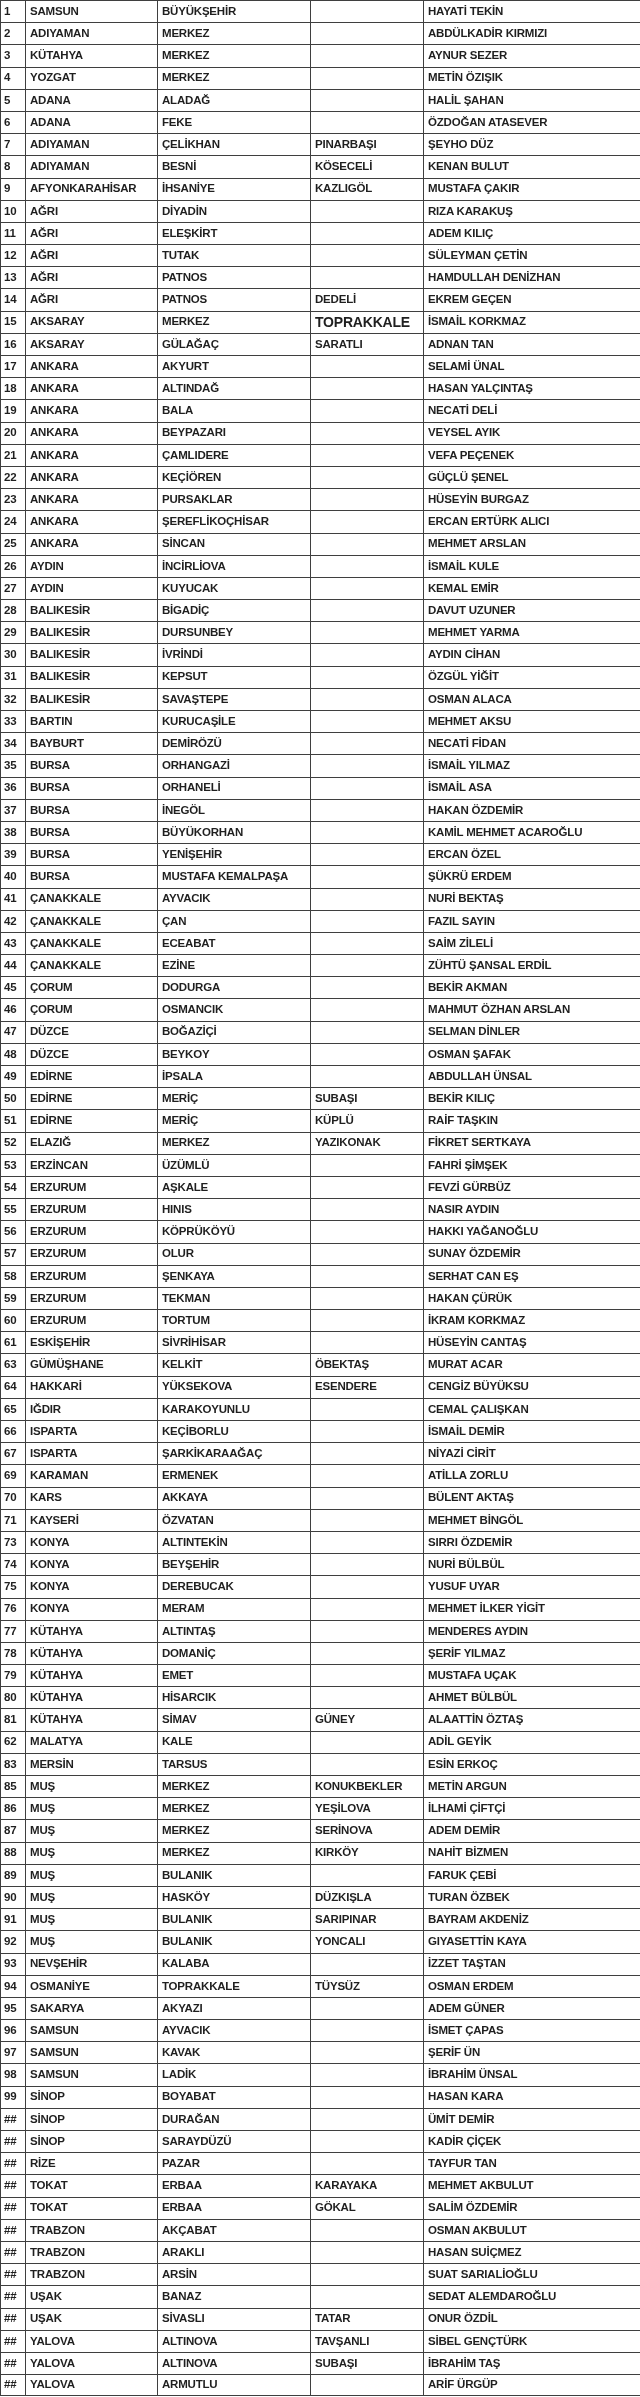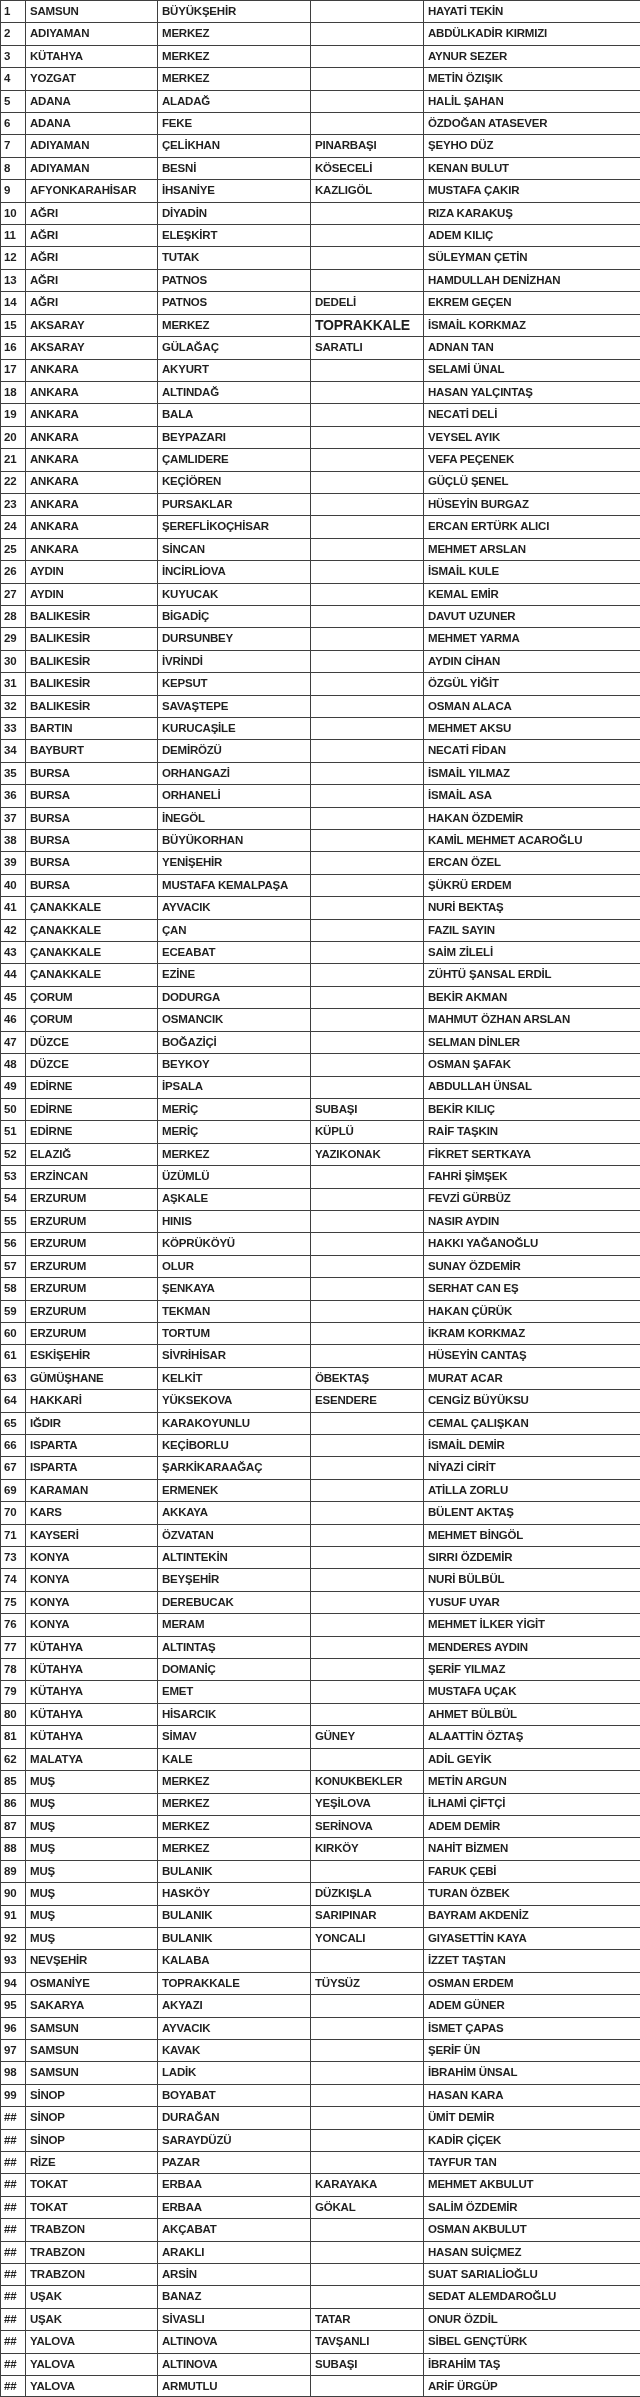--- a/index.html
+++ b/index.html
@@ -598,20 +598,27 @@
       <div class="cell cell-name">ALAATTİN ÖZTAŞ</div>
     </div>
     <div class="trow">
       <div class="cell cell-num">62</div>
       <div class="cell">MALATYA</div>
       <div class="cell">KALE</div>
       <div class="cell"></div>
       <div class="cell cell-name">ADİL GEYİK</div>
     </div>
     <div class="trow">
+      <div class="cell cell-num">83</div>
+      <div class="cell">MERSİN</div>
+      <div class="cell">TARSUS</div>
+      <div class="cell"></div>
+      <div class="cell cell-name">ESİN ERKOÇ</div>
+    </div>
+    <div class="trow">
       <div class="cell cell-num">85</div>
       <div class="cell">MUŞ</div>
       <div class="cell">MERKEZ</div>
       <div class="cell">KONUKBEKLER</div>
       <div class="cell cell-name">METİN ARGUN</div>
     </div>
     <div class="trow">
       <div class="cell cell-num">86</div>
       <div class="cell">MUŞ</div>
       <div class="cell">MERKEZ</div>

